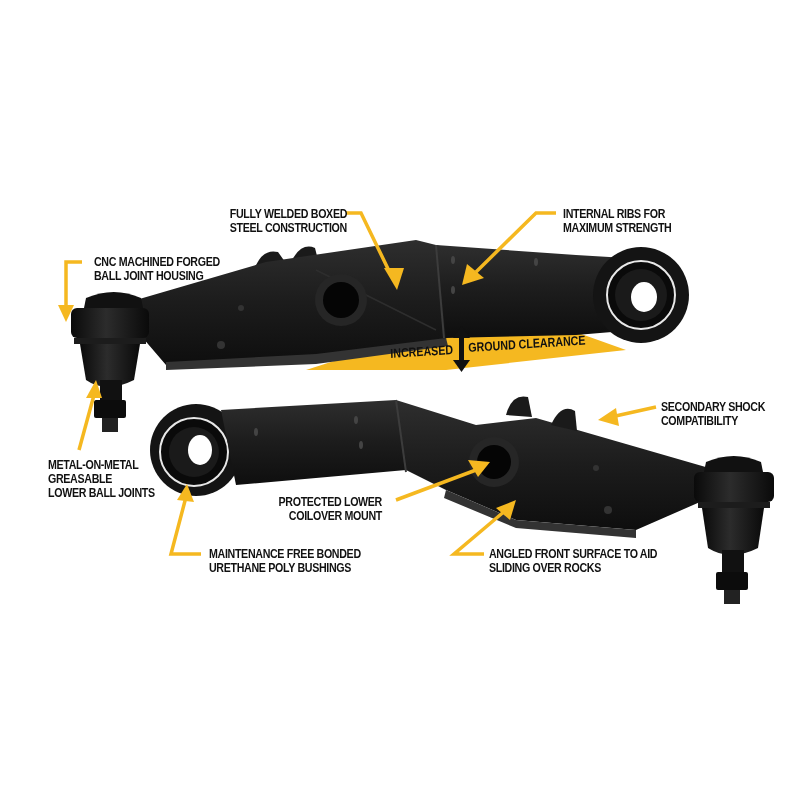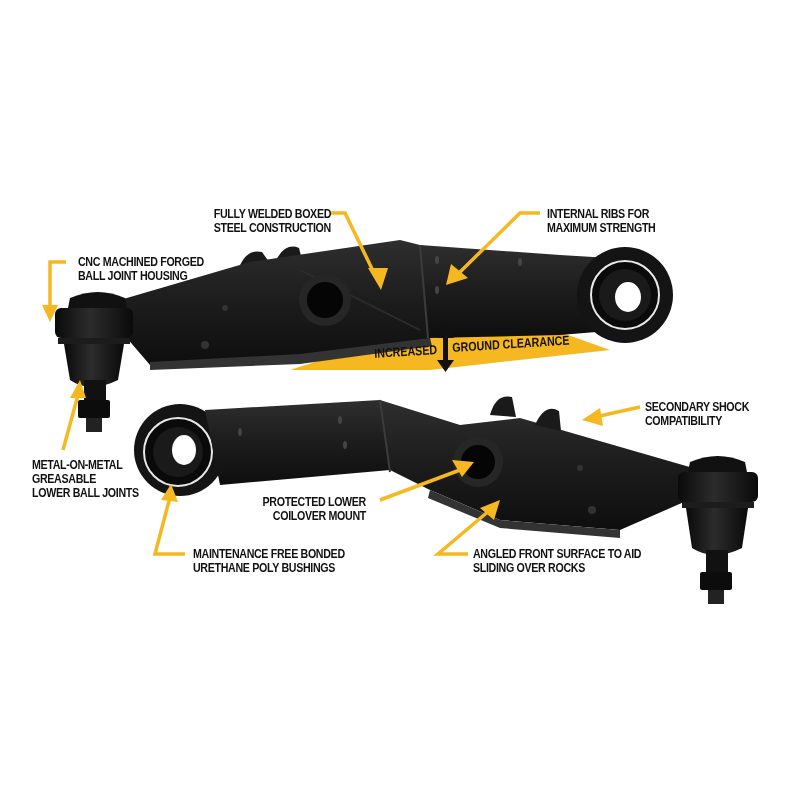--- a/index.html
+++ b/index.html
@@ -1,18 +1,18 @@
 <!DOCTYPE html>
 <html><head>
 <meta charset="utf-8">
 <style>
   html, body { margin: 0; padding: 0; background: #ffffff; }
   body { width: 800px; height: 800px; position: relative; overflow: hidden;
          font-family: "Liberation Sans", "DejaVu Sans", sans-serif; }
-  .stage { position: absolute; left: 0; top: 0; width: 776px; height: 800px; }
+  .stage { position: absolute; left: 16px; top: 0; width: 776px; height: 800px; }
   .stage svg { position: absolute; left: 0; top: 0; }
   .label {
     position: absolute;
     font-family: "Liberation Sans", sans-serif;
     font-weight: bold;
     font-size: 13px;
     line-height: 14px;
     color: #111111;
     text-transform: uppercase;
     letter-spacing: -0.4px;

